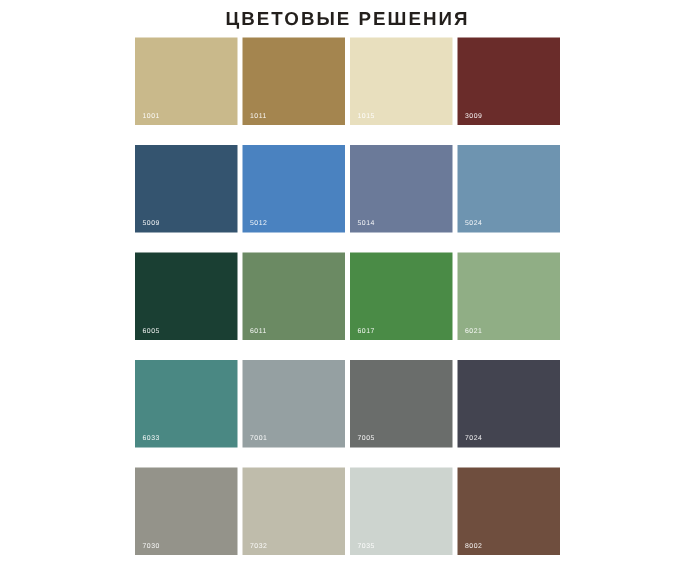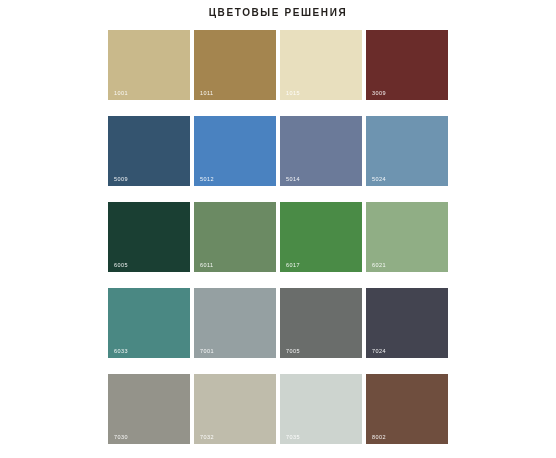--- a/index.html
+++ b/index.html
@@ -19,21 +19,21 @@
     height: 458px;
     background: #ffffff;
     box-sizing: border-box;
   }
   .page-title {
     position: absolute;
     top: 7px;
     left: 0;
     width: 556px;
     text-align: center;
-    font-size: 10px;
+    font-size: 15px;
     font-weight: bold;
     letter-spacing: 1.6px;
     color: #231f1c;
     font-family: "Liberation Sans", sans-serif;
     white-space: nowrap;
   }
   .swatch-grid {
     position: absolute;
     left: 108px;
     top: 30px;

